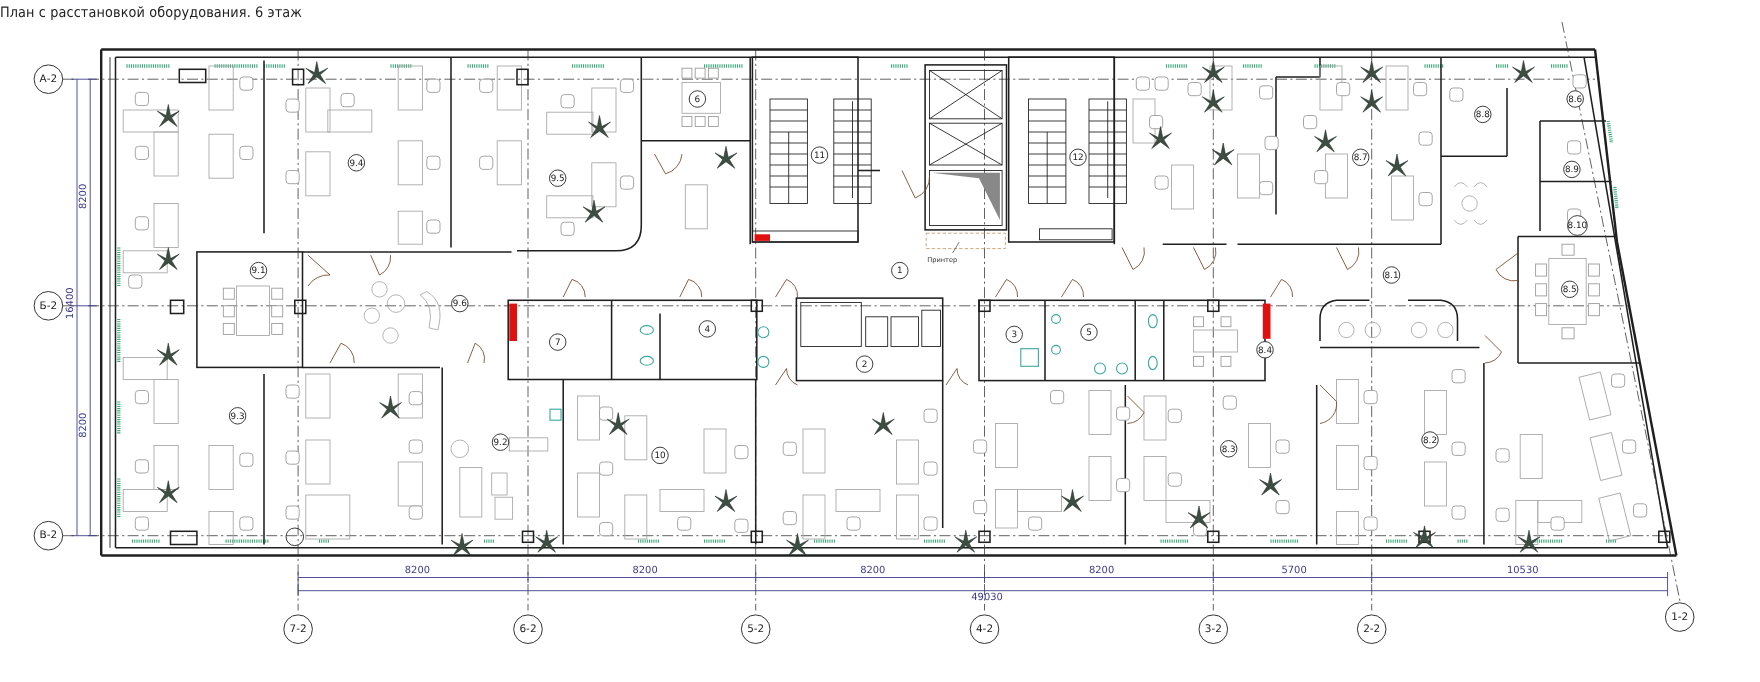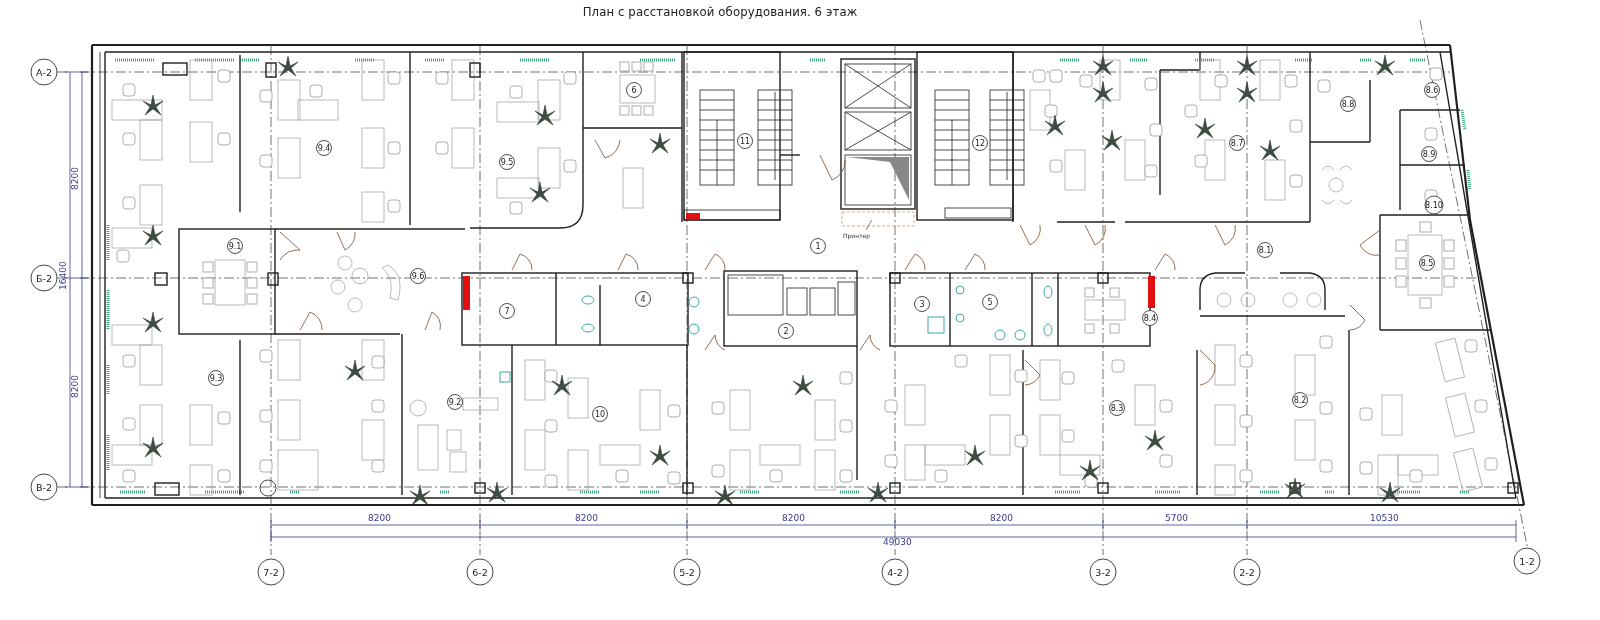--- a/index.html
+++ b/index.html
@@ -1,18 +1,18 @@
 <!DOCTYPE html>
 <html><head>
 <meta charset="utf-8">
 <style>
   html, body { margin:0; padding:0; background:#ffffff; }
   body { width:1600px; height:620px; overflow:hidden; position:relative;
          font-family:"DejaVu Sans Condensed","DejaVu Sans", sans-serif; }
-  .title { position:absolute; left:0; top:4px; width:1440px; text-align:center;
+  .title { position:absolute; left:0; top:4px; width:1440px; text-align:left;
            font-size:13px; color:#222; letter-spacing:0.1px; }
   svg.plan { position:absolute; left:0; top:0; }
   .wall { stroke:#1f1f1f; fill:none; }
   .thick { stroke-width:2.2; }
   .med { stroke-width:1.4; }
   .thin { stroke-width:0.8; }
   .furn { stroke:#a8a8a8; fill:none; stroke-width:0.8; }
   .chair { stroke:#9a9a9a; fill:#fff; stroke-width:0.8; }
   .axis { stroke:#333; stroke-width:0.7; stroke-dasharray:10 3 2 3; fill:none; }
   .dim { stroke:#3a3a8c; stroke-width:0.8; fill:none; }

